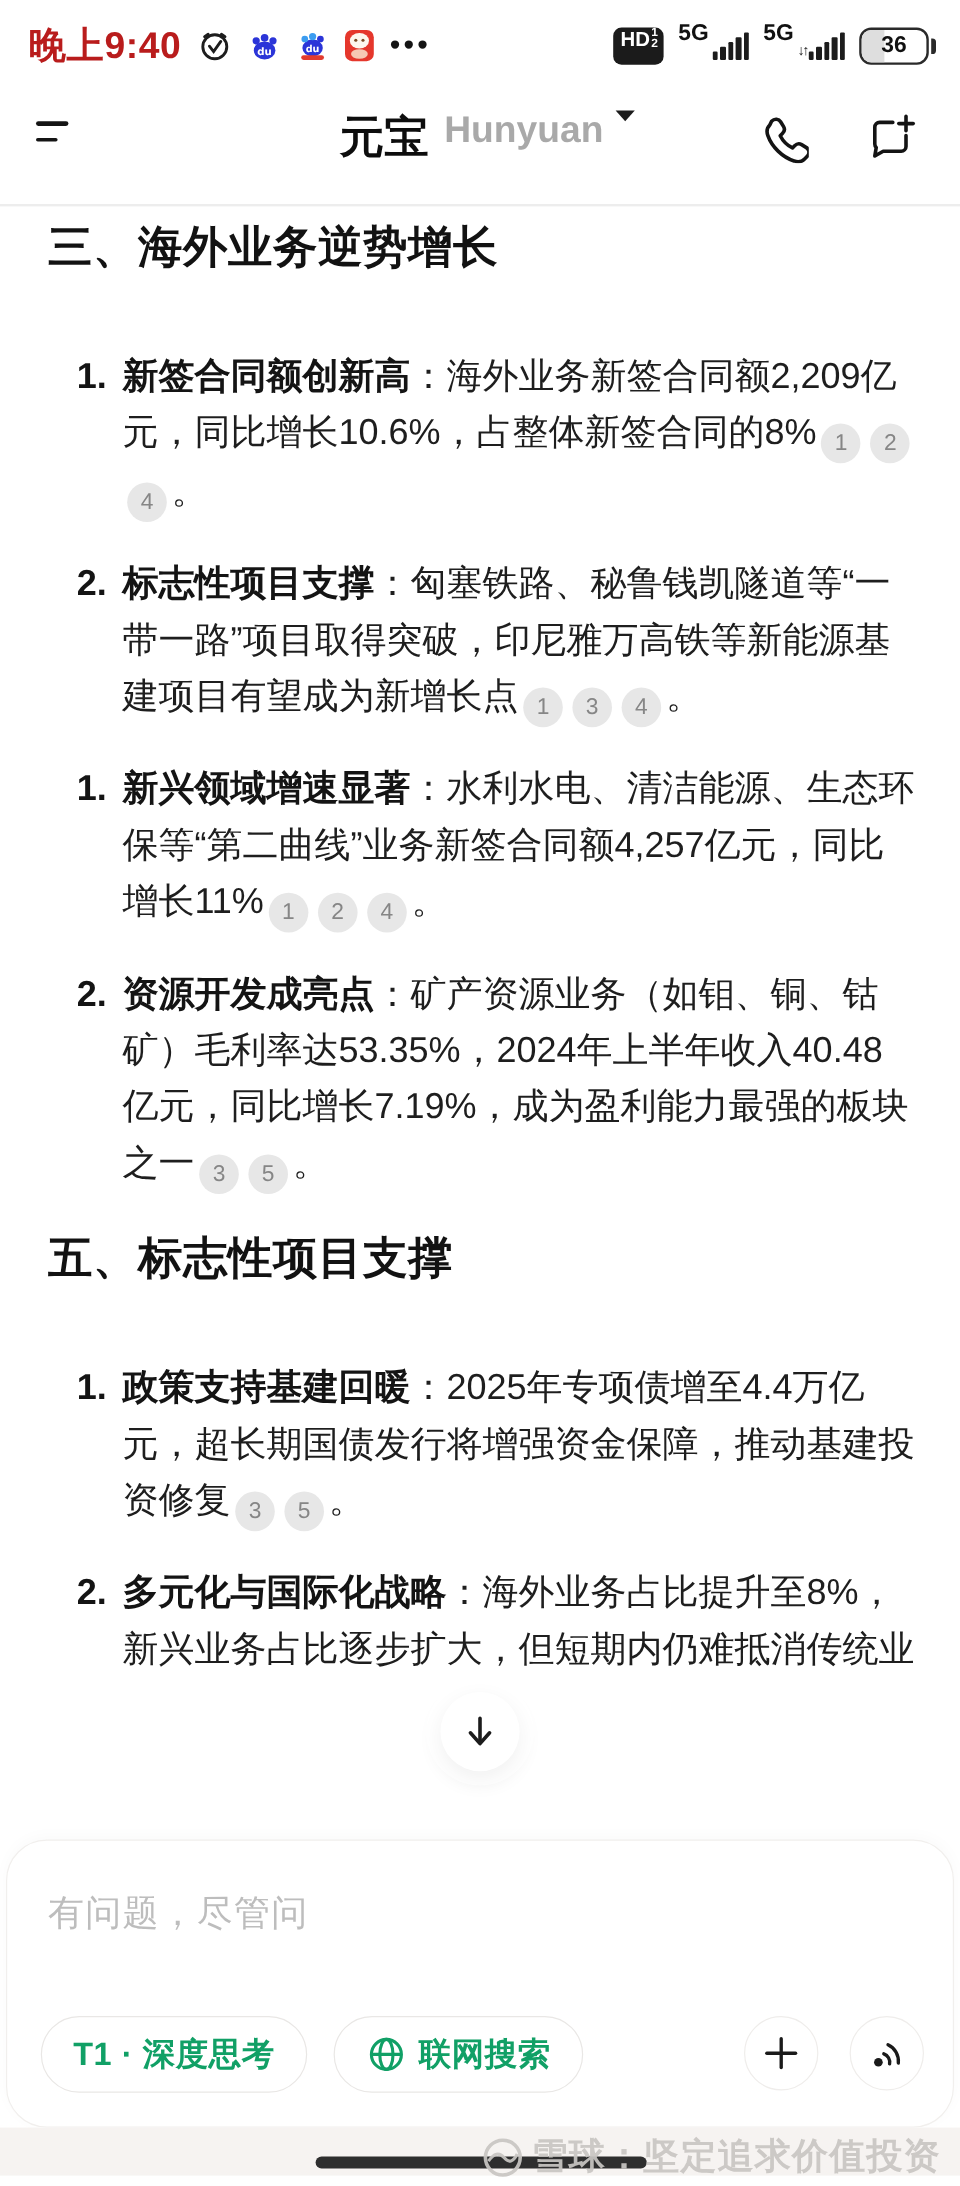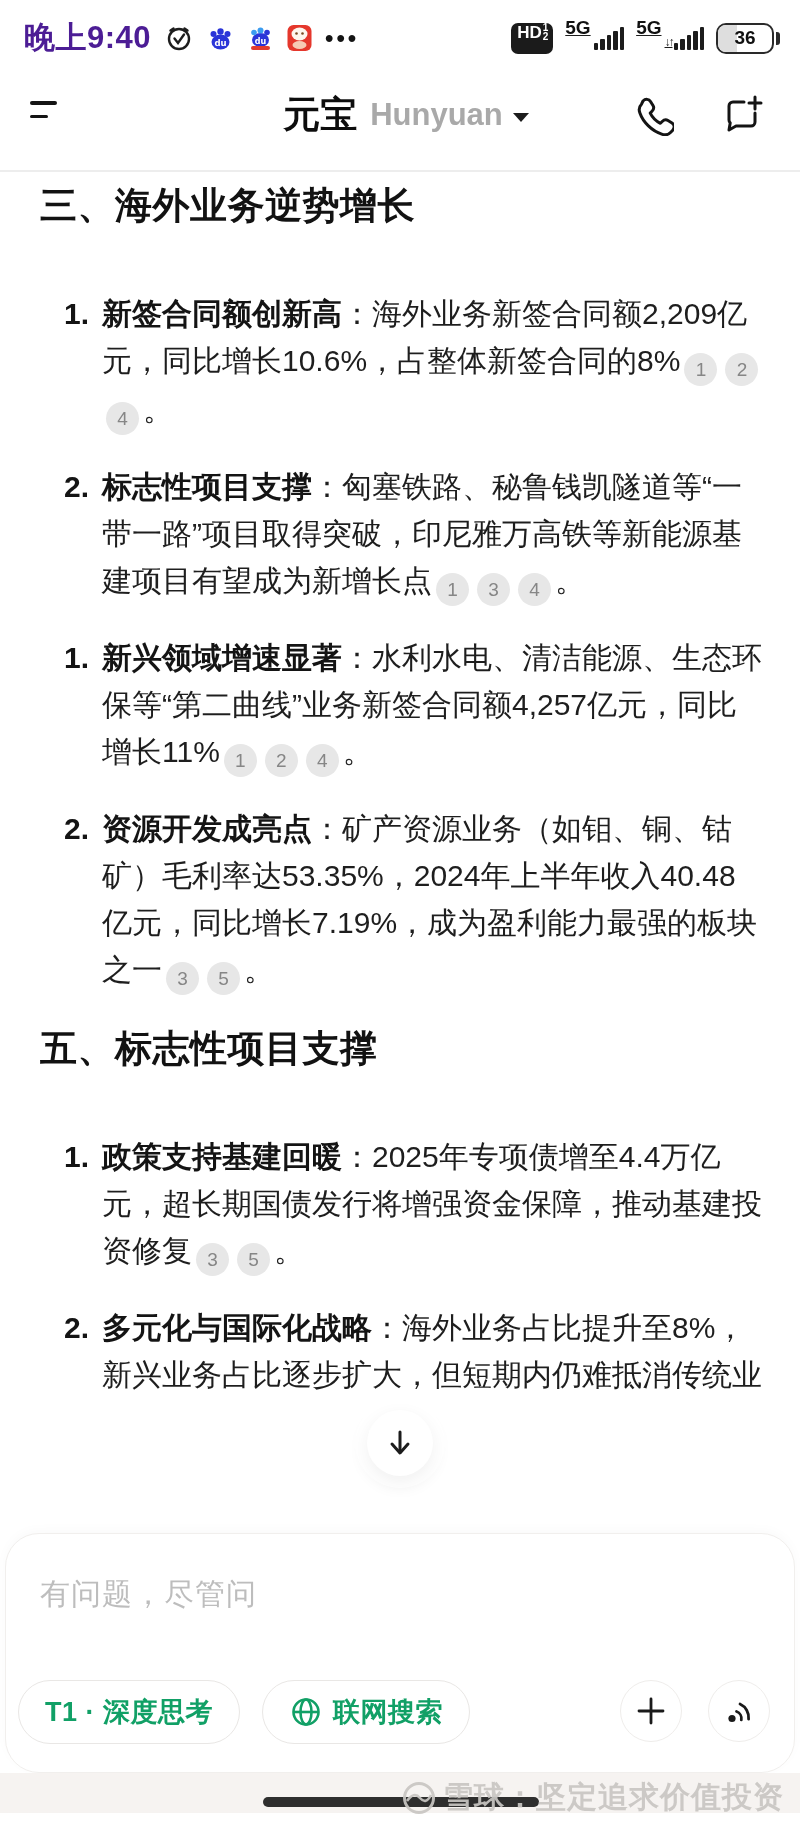--- a/index.html
+++ b/index.html
@@ -6,43 +6,43 @@
   html,body { width:800px; }
   body { font-family:"Liberation Sans","DejaVu Sans",sans-serif; background:#ffffff; color:#1d1d1d; }
   .screen { position:relative; width:800px; height:1822px; background:#fff; overflow:hidden; }
 
   
   .status-bar { position:absolute; top:10px; left:0; right:0; height:56px;
     display:flex; align-items:center; justify-content:space-between; padding:0 20px 0 24px; }
   .sb-left, .sb-right { display:flex; align-items:center; }
   .sb-left { gap:13px; }
   .sb-right { gap:12px; }
-  .sb-time { font-size:31px; font-weight:650; color:#4c1d95; letter-spacing:.5px; }
+  .sb-time { font-size:31px; font-weight:650; color:#b91c1c; letter-spacing:.5px; }
   .sb-more { font-size:24px; font-weight:700; color:#141414; letter-spacing:3px; }
   .hd-badge { display:inline-flex; background:#1b1b1b; color:#fff;
     border-radius:7px; height:31px; padding:0 5px 0 6px; }
   .hd-badge .hd { font-size:17px; font-weight:700; }
   .hd-frac { display:flex; flex-direction:column; line-height:9px; font-size:10px; font-weight:700; margin-left:1px; }
-  .sig { display:flex; align-items:flex-end;text-decoration:underline; }
+  .sig { display:flex; align-items:flex-end; }
   .sig .g5 { font-size:19px; font-weight:600; color:#111; transform:translateY(-11px); margin-right:3px; }
   .bars { display:flex; align-items:flex-end; gap:2px; }
   .bars i { display:block; width:4.5px; background:#1c1c1c; border-radius:1px; }
   .updown { font-size:12px; font-weight:700; color:#1c1c1c; letter-spacing:-2px; margin-right:1px; transform:translateY(-1px); }
   .battery { position:relative; width:58px; height:31px; border:2.5px solid #2a2a2a; border-radius:10px;
     display:flex; align-items:center; justify-content:center; overflow:hidden; background:#fff; }
   .battery .fill { position:absolute; left:0; top:0; bottom:0; width:36%; background:#dedede; }
   .battery .pct { position:relative; font-size:19px; font-weight:650; color:#111; }
   .battery-nub { width:4px; height:13px; background:#2a2a2a; border-radius:0 3px 3px 0; margin-left:2px; }
 
   
   .nav { position:absolute; top:80px; left:0; right:0; height:70px; display:flex; align-items:center; }
   .hamburger { position:absolute; left:30px; top:21px; width:28px; cursor:pointer; }
   .hamburger .l1 { width:27px; height:3.6px; background:#141414; border-radius:2px; }
   .hamburger .l2 { width:18px; height:3.6px; background:#141414; border-radius:2px; margin-top:10px; }
-  .nav-title { position:absolute; left:12px; right:0; display:flex; align-items:center; justify-content:center; }
+  .nav-title { position:absolute; left:12px; right:0; display:flex; align-items:flex-start; justify-content:center; }
   .nav-title .cn { font-size:37px; font-weight:800; color:#0d0d0d; }
   .nav-title .en { font-size:31px; font-weight:600; color:#a9a9a9; margin-left:13px; }
   .caret { width:0; height:0; border-left:8px solid transparent; border-right:8px solid transparent;
     border-top:9px solid #1c1c1c; margin-left:10px; transform:translateY(2px); }
   .nav-ic { position:absolute; top:12px; width:44px; height:44px; }
   .nav-ic.phone { left:630px; }
   .nav-ic.newchat { left:720px; }
   .divider { position:absolute; top:170px; left:0; right:0; height:1.5px; background:#ededed; }
 
   
@@ -62,21 +62,21 @@
   
   .scroll-down { position:absolute; left:367px; top:1410px; width:66px; height:66px; border-radius:50%;
     background:#ffffff; border:none; display:flex; align-items:center; justify-content:center; cursor:pointer;
     box-shadow:0 0 0 12px rgba(255,255,255,.55), 0 6px 18px rgba(0,0,0,.13); }
 
   
   .input-card { position:absolute; left:5px; right:5px; top:1533px; height:240px;
     background:#fff; border:1.5px solid #f1efed; border-radius:34px;
     box-shadow:0 -3px 12px rgba(0,0,0,.025); }
   .placeholder { position:absolute; left:34px; top:40px; font-size:30px; color:#bdbdbd; letter-spacing:1px; }
-  .tools-row { position:absolute; left:12px; top:146px; display:flex; gap:22px; }
+  .tools-row { position:absolute; left:28px; top:146px; display:flex; gap:22px; }
   .pill { display:inline-flex; align-items:center; height:64px; padding:0 26px; border-radius:32px;
     background:#fff; border:1.5px solid #e9e7e5; color:#11a066; font-size:27px; font-weight:650;
     cursor:pointer; letter-spacing:.5px; }
   .pill .gicon { margin-right:10px; display:inline-flex; }
   .actions-row { position:absolute; right:24px; top:146px; display:flex; gap:26px; }
   .circle-btn { width:62px; height:62px; border-radius:50%; background:#fff; border:1.5px solid #efedeb;
     display:flex; align-items:center; justify-content:center; cursor:pointer; }
 
   
   .bottom-strip { position:absolute; left:0; right:0; top:1773px; height:40px; background:#f6f3f1; }

